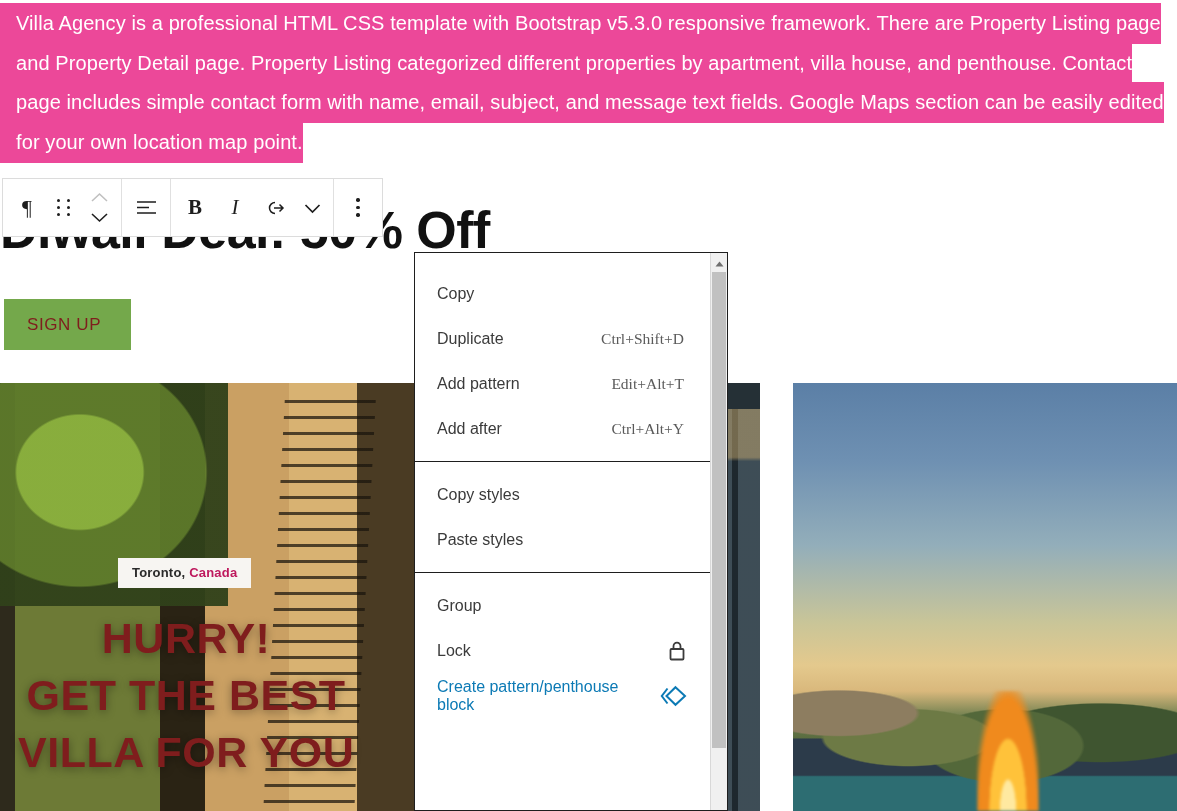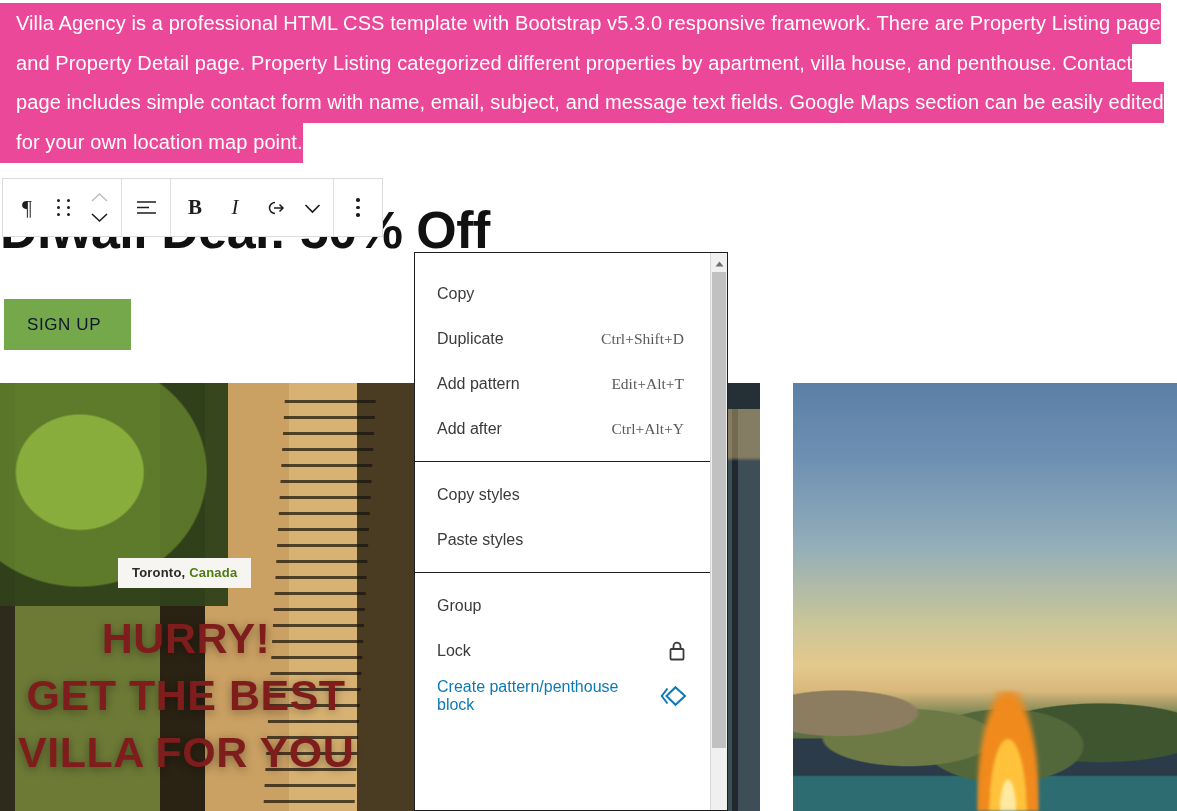--- a/index.html
+++ b/index.html
@@ -38,21 +38,21 @@
     letter-spacing: -0.5px;
     white-space: nowrap;
   }
 
   
   #signup-button {
     position: absolute;
     left: 4px; top: 299px;
     width: 127px; height: 51px;
     background: #74a84b;
-    color: #0f172a;
+    color: #7f1d1d;
     border: none;
     font-size: 17px;
     font-weight: 400;
     letter-spacing: .6px;
     font-family: "Liberation Sans", sans-serif;
     cursor: pointer;
     text-align: left;
     padding-left: 23px;
   }
 
@@ -118,21 +118,21 @@
     position: absolute;
     left: 118px; top: 558px;
     background: #f7f5f2;
     padding: 7px 14px 8px 14px;
     font-size: 13px;
     font-weight: 700;
     letter-spacing: .2px;
     white-space: nowrap;
   }
   #location-badge .city    { color: #2a2a2a; }
-  #location-badge .country { color: #4d7c0f; }
+  #location-badge .country { color: #be185d; }
 
   #hero-copy {
     position: absolute;
     left: 18px; top: 610px;
     font-size: 43px;
     font-weight: 800;
     line-height: 57px;
     color: #7f1d1d;
     letter-spacing: .5px;
     text-shadow: 0 2px 10px rgba(0,0,0,.38);

